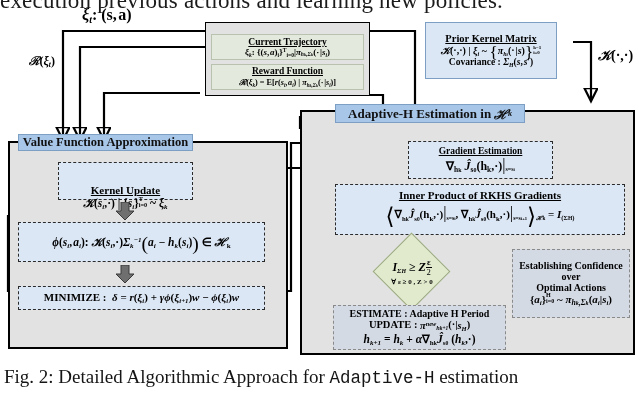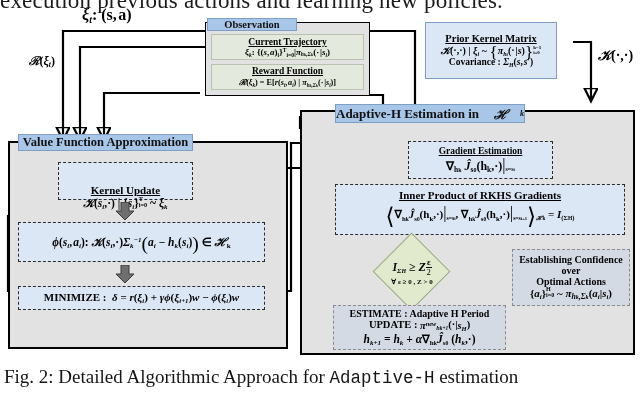--- a/index.html
+++ b/index.html
@@ -111,21 +111,20 @@
   <div class="abs" style="left:306px;top:263px;font-size:14px;font-weight:bold;">
     <span class="mi">I</span><span class="sub" style="font-style:italic;">Σ<span style="font-size:.8em">H</span></span>
   </div>
 
   <div class="abs" style="left:478px;top:276px;font-size:11px;font-weight:bold;">True</div>
 
   <div class="abs" style="left:424px;top:290px;font-size:11px;font-weight:bold;">False</div>
 
   <div class="abs panel" style="left:205px;top:22px;width:165px;height:74px;border-width:1.4px;">
   </div>
-  <div class="abs panel-title" style="left:207px;top:18px;width:90px;height:13px;font-size:10.5px;">Observation</div>
 
   <div class="abs dbox dbox-green ctr" style="left:211px;top:34px;width:153px;height:26px;flex-direction:column;">
     <span class="hd" style="font-size:9.5px;">Current Trajectory</span>
     <span style="font-size:9px;font-weight:bold;">
       <span class="mi">ξ<span class="sub">k</span></span>: {(<span class="mi">s</span>, <span class="mi">a</span>)<span class="sub">i</span>}<span class="sub" style="vertical-align:.5em">T</span><span class="sub">i=0</span>|<span class="mi">π<span class="sub">h<span style="font-size:.8em">k</span>,Σ<span style="font-size:.8em">k</span></span></span>(· |<span class="mi">s<span class="sub">i</span></span>)
     </span>
   </div>
 
   <div class="abs dbox dbox-green ctr" style="left:211px;top:64px;width:153px;height:26px;flex-direction:column;">
     <span class="hd" style="font-size:9.5px;">Reward Function</span>
@@ -173,21 +172,21 @@
     </svg>
   </div>
 
   <div class="abs dbox ctr" style="left:18px;top:286px;width:247px;height:24px;">
     <span style="font-size:11px;font-weight:bold;">
       MINIMIZE :&nbsp; <span class="mi">δ</span> = <span class="mi">r</span>(<span class="mi">ξ<span class="sub">i</span></span>) + <span class="mi">γϕ</span>(<span class="mi">ξ<span class="sub">i+1</span></span>)<span class="mi">w</span> − <span class="mi">ϕ</span>(<span class="mi">ξ<span class="sub">i</span></span>)<span class="mi">w</span>
     </span>
   </div>
 
   <div class="abs panel" style="left:300px;top:110px;width:335px;height:245px;"></div>
-  <div class="abs panel-title" style="left:335px;top:104px;width:190px;height:19px;font-size:13px;justify-content:space-between;">
+  <div class="abs panel-title" style="left:335px;top:104px;width:190px;height:19px;font-size:13px;">
     Adaptive-H Estimation in <span class="scr" style="margin-left:3px;">ℋ</span><span class="sub" style="font-style:italic;">k</span>
   </div>
 
   <div class="abs dbox ctr" style="left:408px;top:141px;width:145px;height:38px;flex-direction:column;">
     <span class="hd" style="font-size:9.5px;">Gradient Estimation</span>
     <span style="font-size:12px;font-weight:bold;">
       ∇<span class="sub"><b>h</b><span style="font-size:.8em">k</span></span> <span class="mi">Ĵ</span><span class="sub">s<span style="font-size:.8em">0</span></span>(h<span class="sub">k</span>,·)<span style="font-size:1.35em;font-weight:300;">|</span><span class="sub" style="font-size:.5em;">s=s<span style="font-size:.8em">i</span></span>
     </span>
   </div>
 
@@ -199,21 +198,21 @@
   </div>
 
   <div class="abs diamond" style="left:384px;top:244px;width:55px;height:55px;"></div>
   <div class="abs diamond-txt" style="left:357px;top:252px;width:110px;height:40px;">
     <span style="font-size:12px;font-weight:bold;">
       <span class="mi">I</span><span class="sub" style="font-style:italic;font-size:.58em;">Σ<span style="font-size:.85em">H</span></span> ≥ <span class="mi">Z</span><span class="frac"><i>ε</i><b>2</b></span>
     </span>
     <span style="font-size:7px;font-weight:bold;margin-top:2px;">∀ ε ≥ 0 , Z &gt; 0</span>
   </div>
 
-  <div class="abs dbox dbox-grey" style="left:512px;top:249px;width:118px;height:57px;display:flex;flex-direction:column;
+  <div class="abs dbox dbox-grey" style="left:512px;top:249px;width:118px;height:69px;display:flex;flex-direction:column;
               align-items:center;justify-content:center;">
     <span style="font-size:10px;font-weight:bold;">Establishing Confidence</span>
     <span style="font-size:10px;font-weight:bold;">over</span>
     <span style="font-size:10px;font-weight:bold;">Optimal Actions</span>
     <span style="font-size:11px;font-weight:bold;">
       {<span class="mi">a<span class="sub">i</span></span>}<span class="sub" style="font-size:.55em;display:inline-block;line-height:.95;text-align:left;vertical-align:.05em;">H<br>i=0</span> ~ <span class="mi">π<span class="sub" style="font-size:.7em;">h<span style="font-size:.8em">k</span>,Σ<span style="font-size:.8em">k</span></span></span>(<span class="mi">a<span class="sub">i</span></span>|<span class="mi">s<span class="sub">i</span></span>)
     </span>
   </div>
 
   <div class="abs dbox dbox-grey" style="left:333px;top:305px;width:173px;height:45px;display:flex;flex-direction:column;

